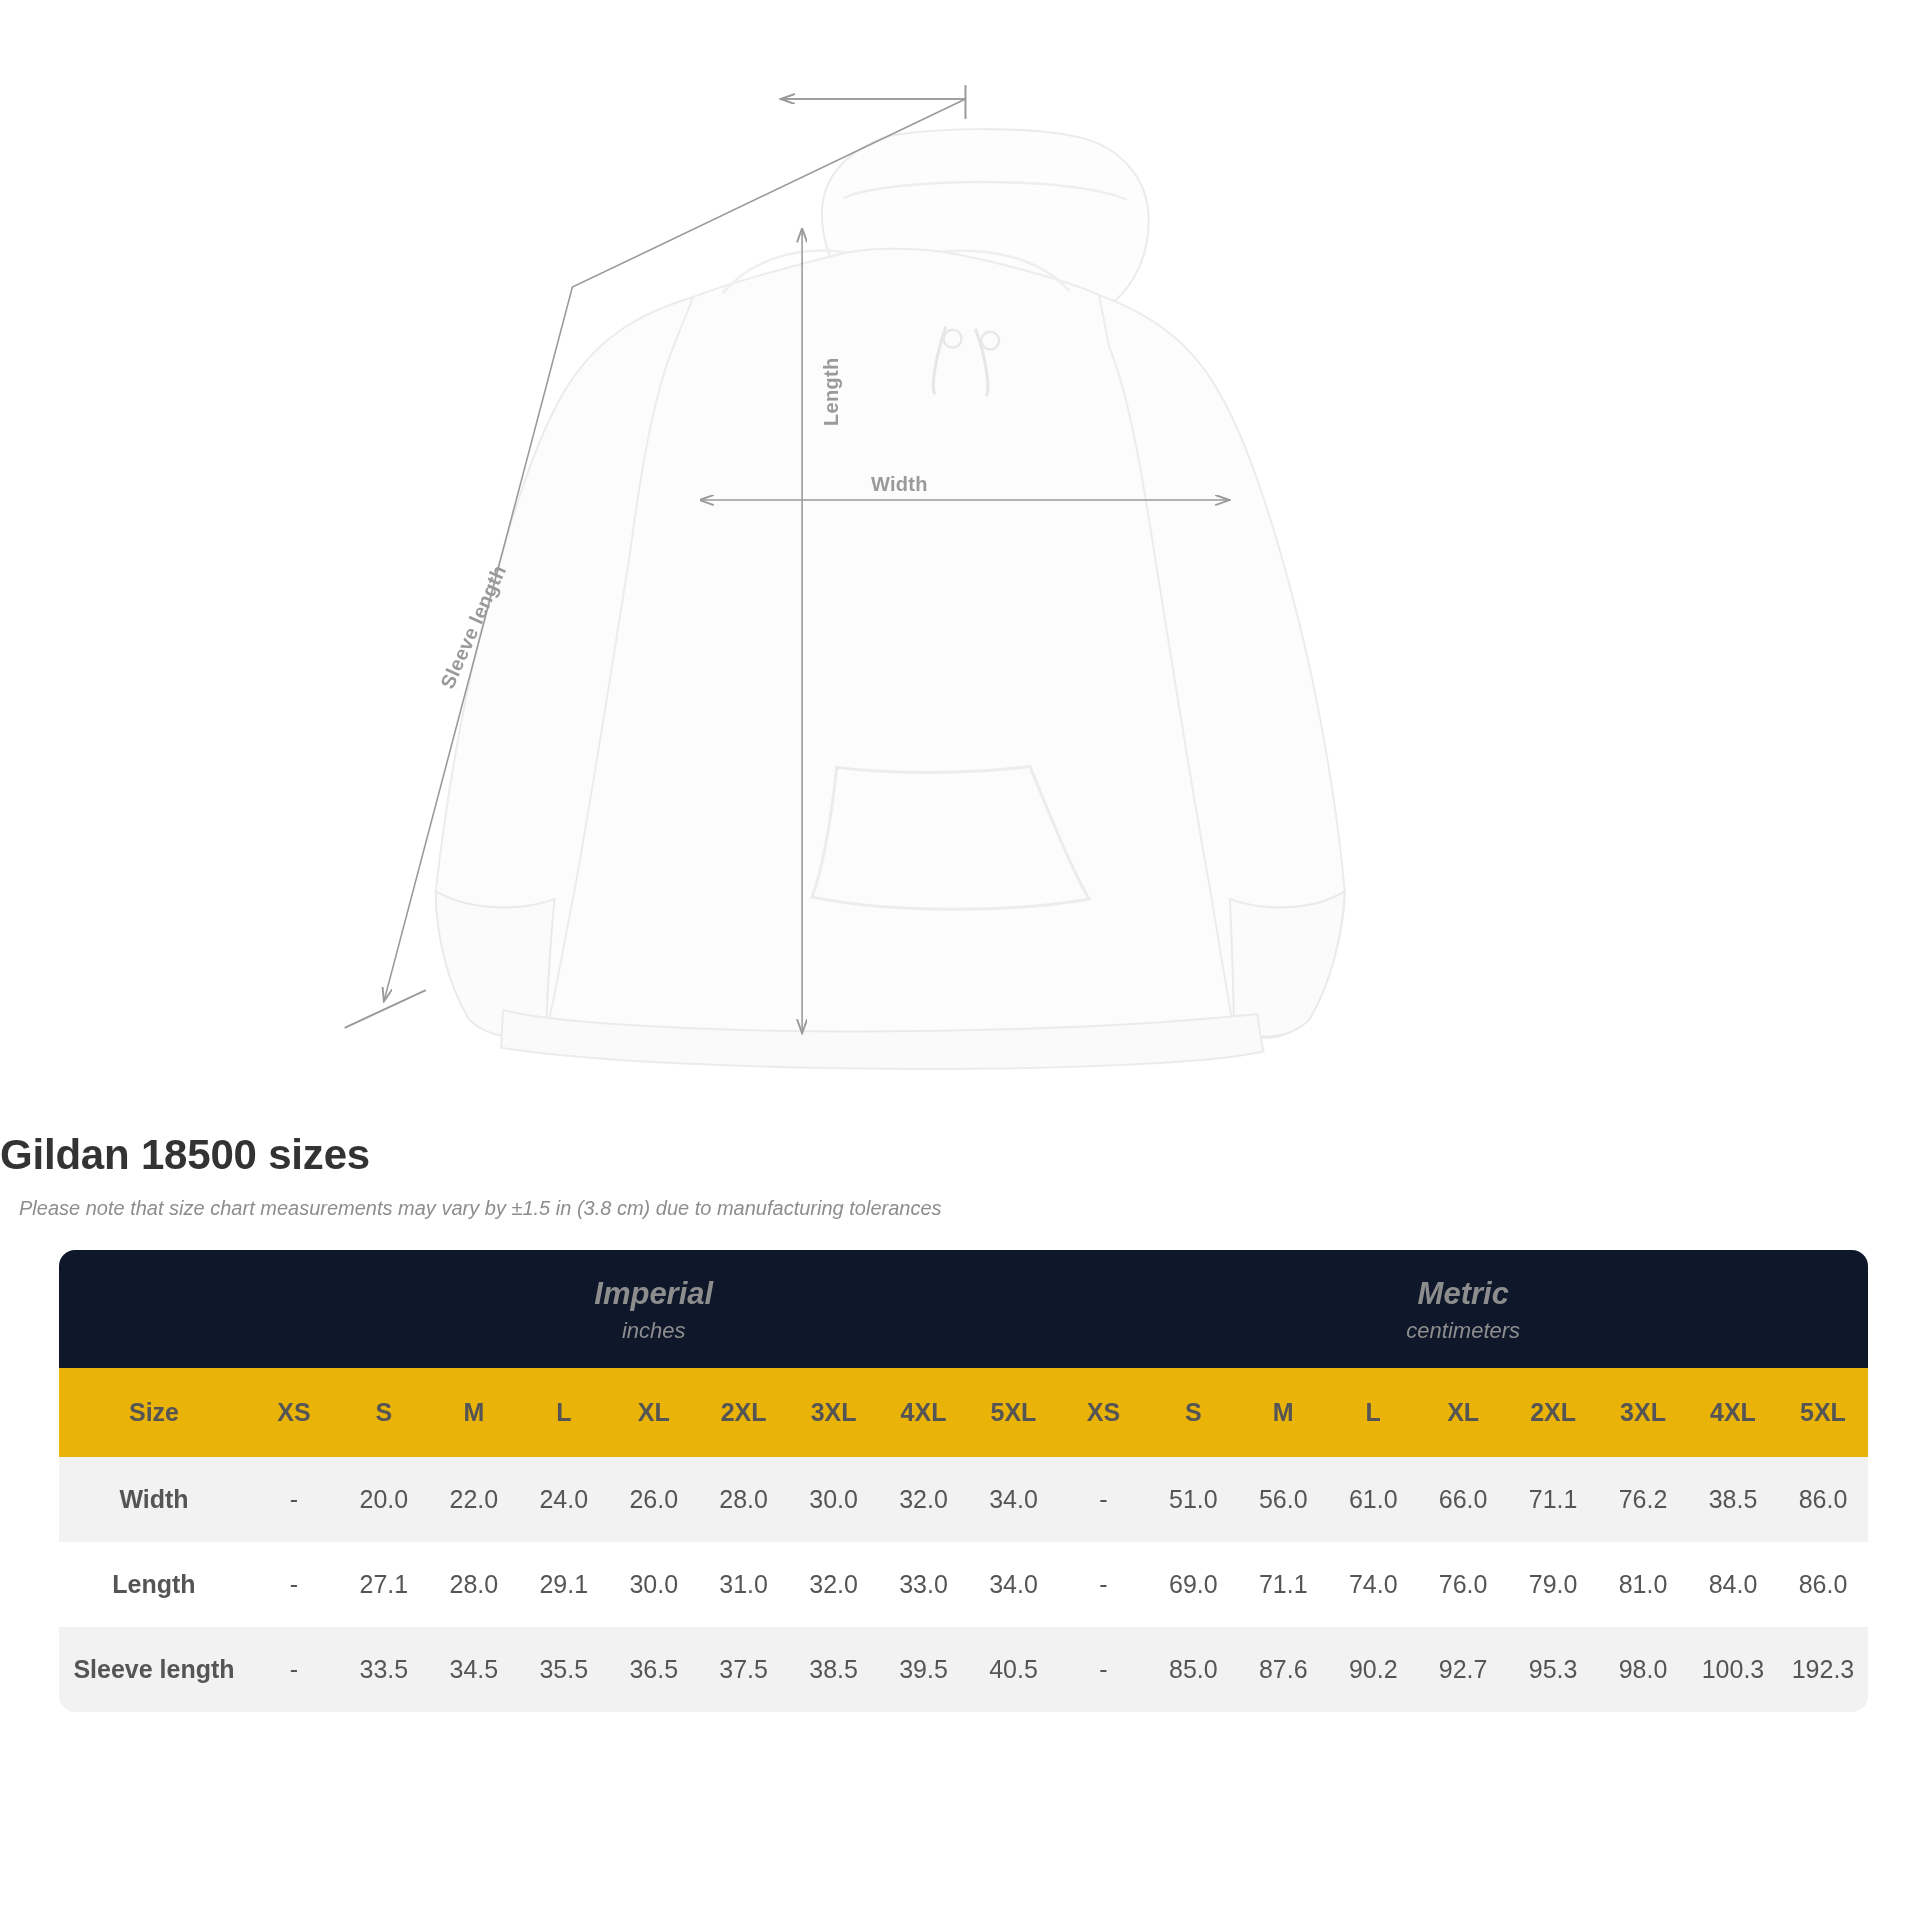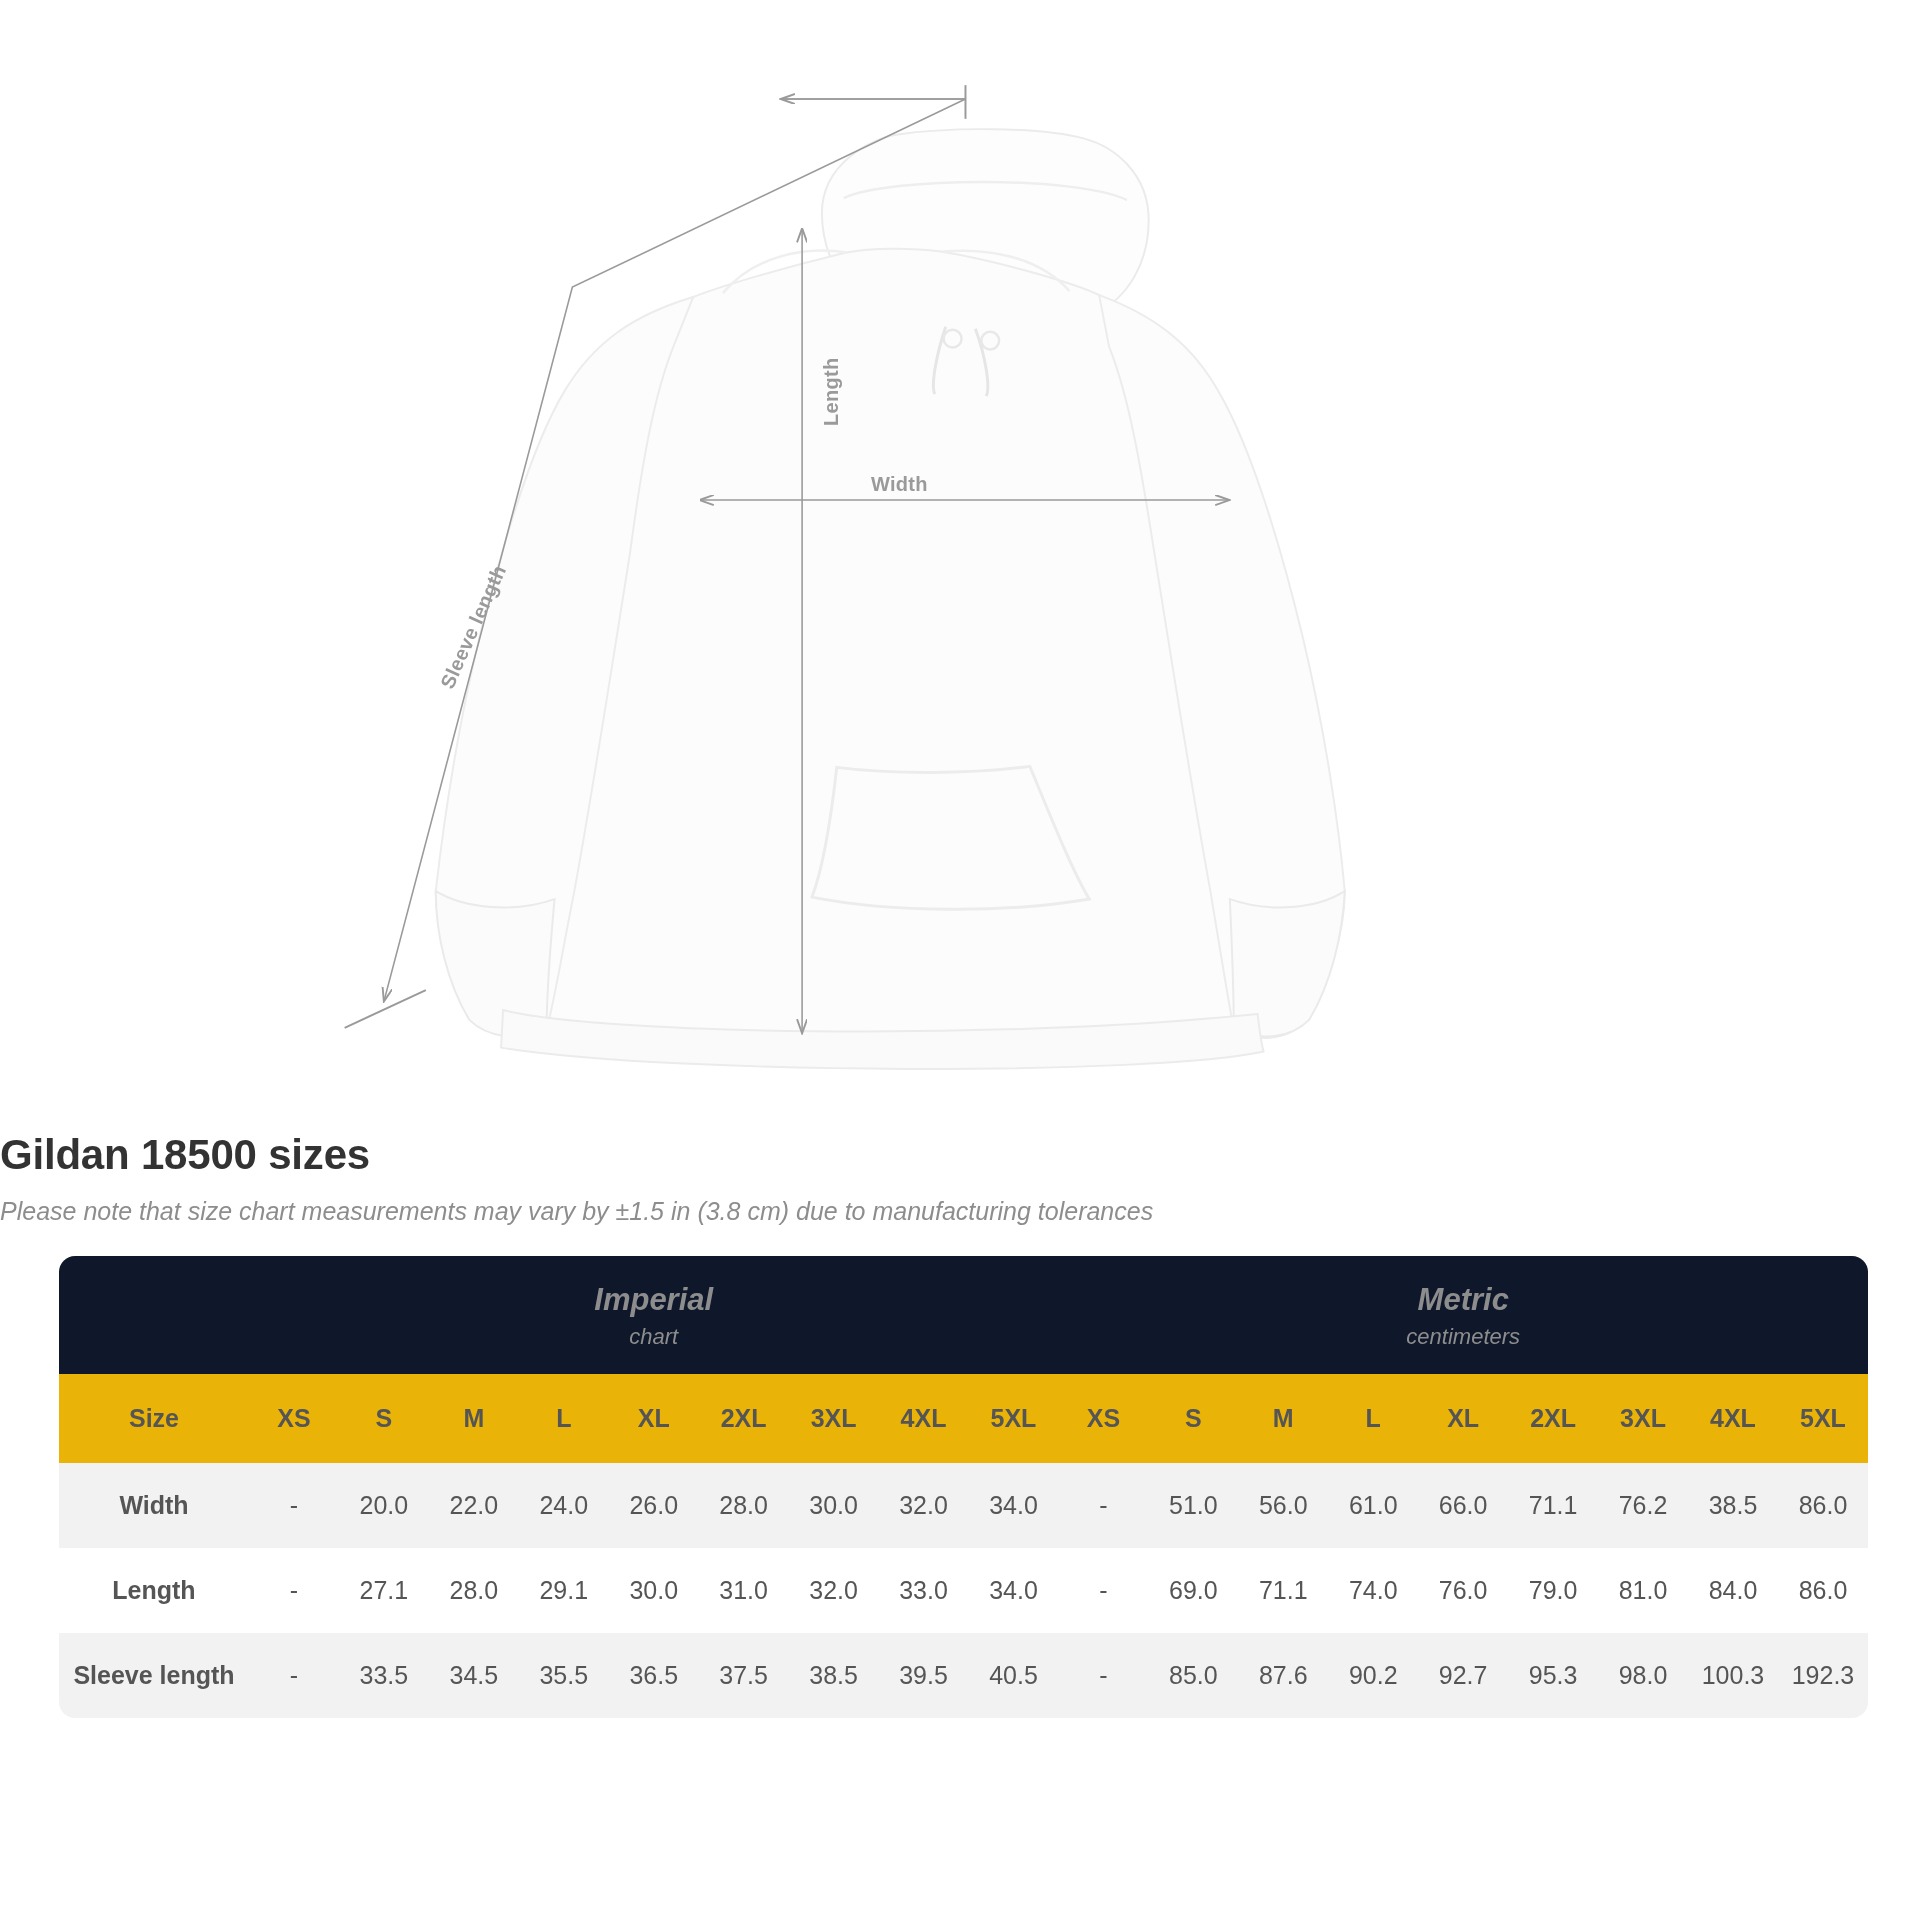--- a/index.html
+++ b/index.html
@@ -56,24 +56,25 @@
     margin-top: 22px;
   }
   .chart-title {
     font-size: 42px;
     font-weight: bold;
     color: #333333;
     margin: 0;
     letter-spacing: -0.2px;
   }
   .chart-note {
-    font-size: 25px;
+    font-size: 20px;
     font-style: italic;
     color: #8d8d8d;
     margin-top: 18px;
+    margin-left: 19px;
   }
 
   
   .table-wrap {
     margin: 30px 59px 0 59px;
     border-radius: 16px;
     overflow: hidden;
   }
   table.size-table {
     border-collapse: collapse;
@@ -234,21 +235,21 @@
     <table class="size-table">
       <colgroup>
         <col class="col-first">
         <col span="18" class="col-cell">
       </colgroup>
       <tbody>
         <tr class="unit-row">
           <td></td>
           <td colspan="9">
             <span class="unit-name">Imperial</span>
-            <span class="unit-sub">chart</span>
+            <span class="unit-sub">inches</span>
           </td>
           <td colspan="9">
             <span class="unit-name">Metric</span>
             <span class="unit-sub">centimeters</span>
           </td>
         </tr>
 
         <tr class="head-row">
           <th>Size</th>
           <th>XS</th>

